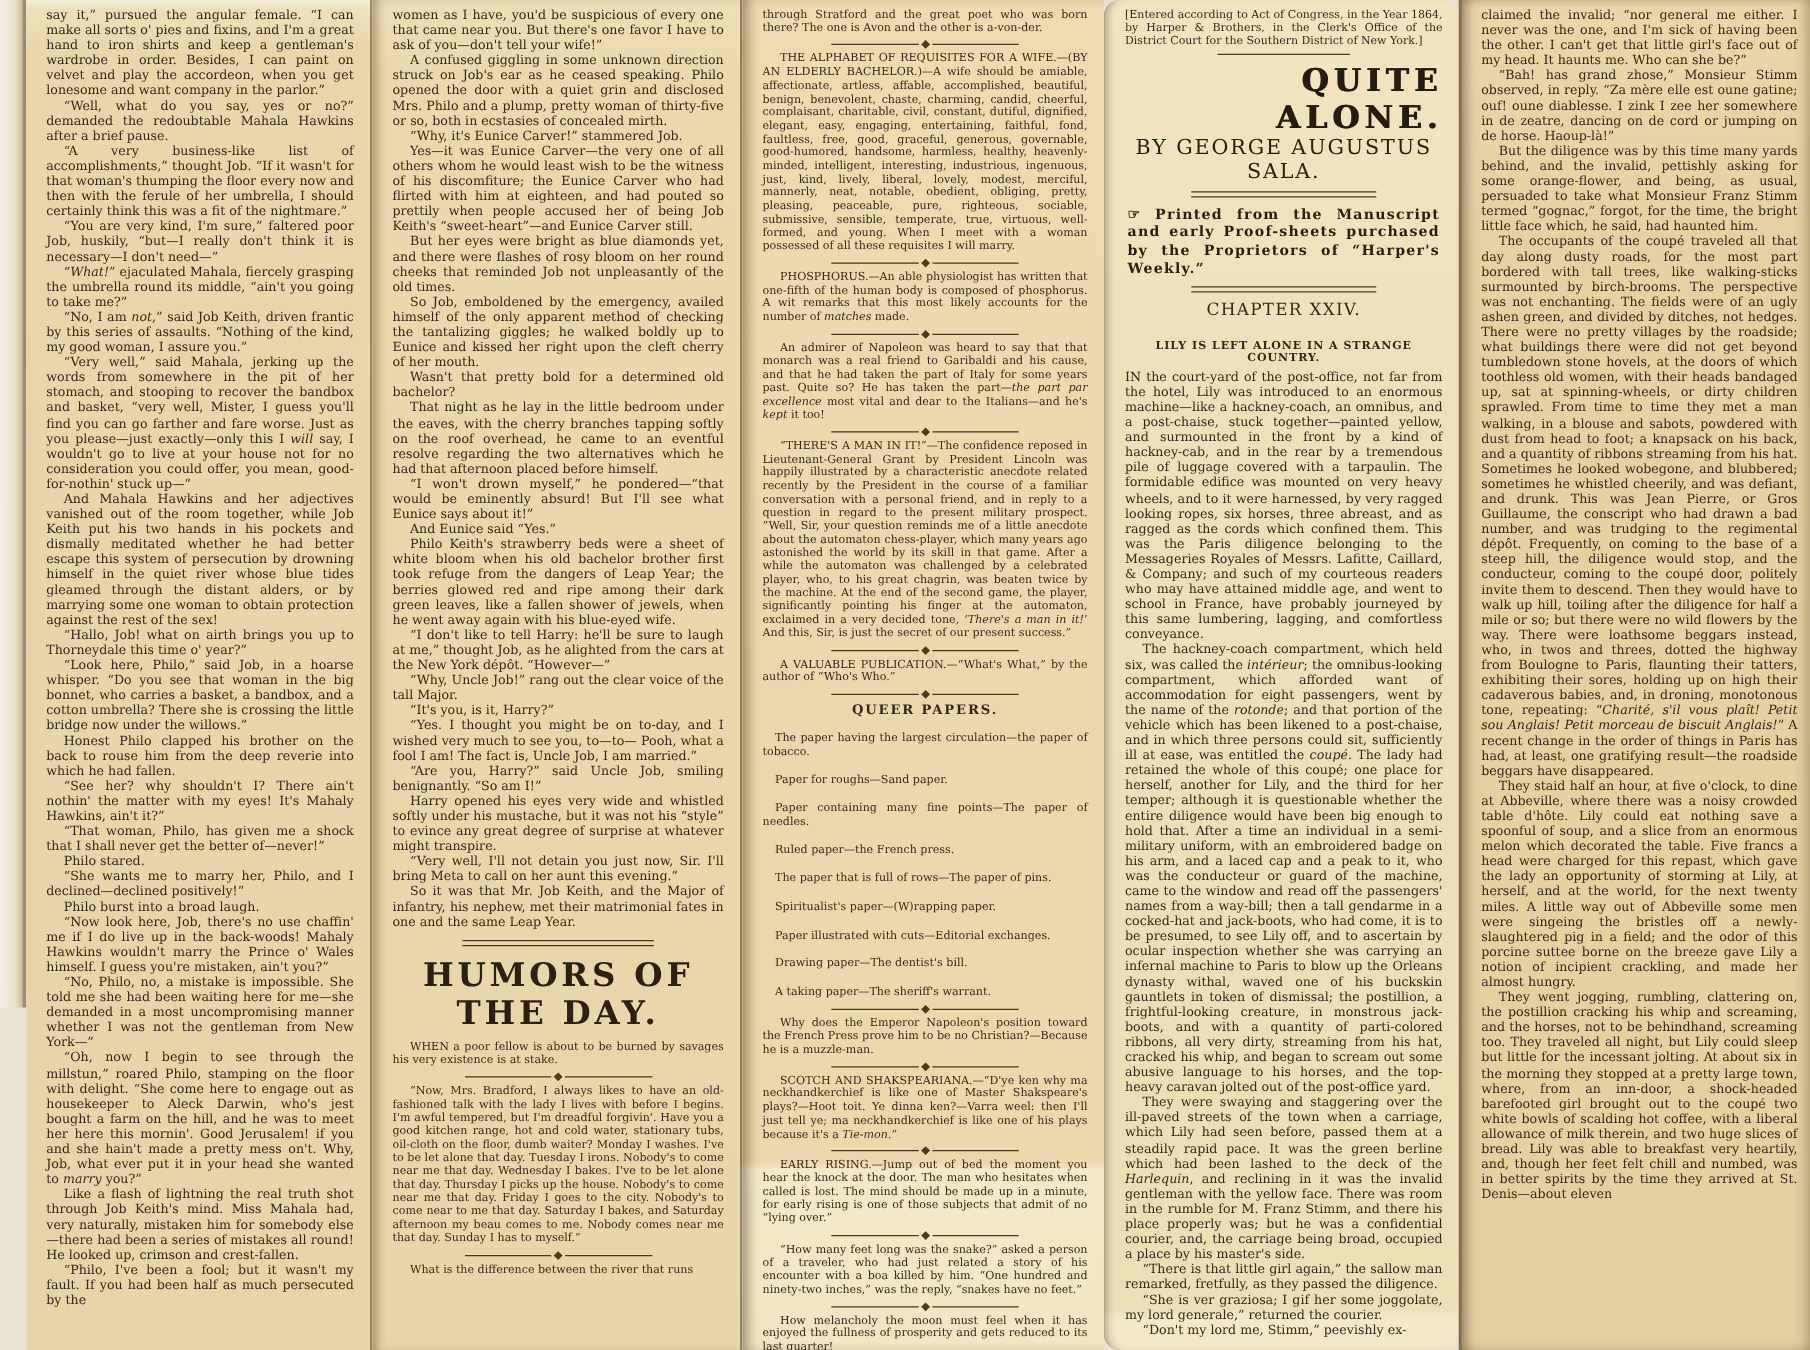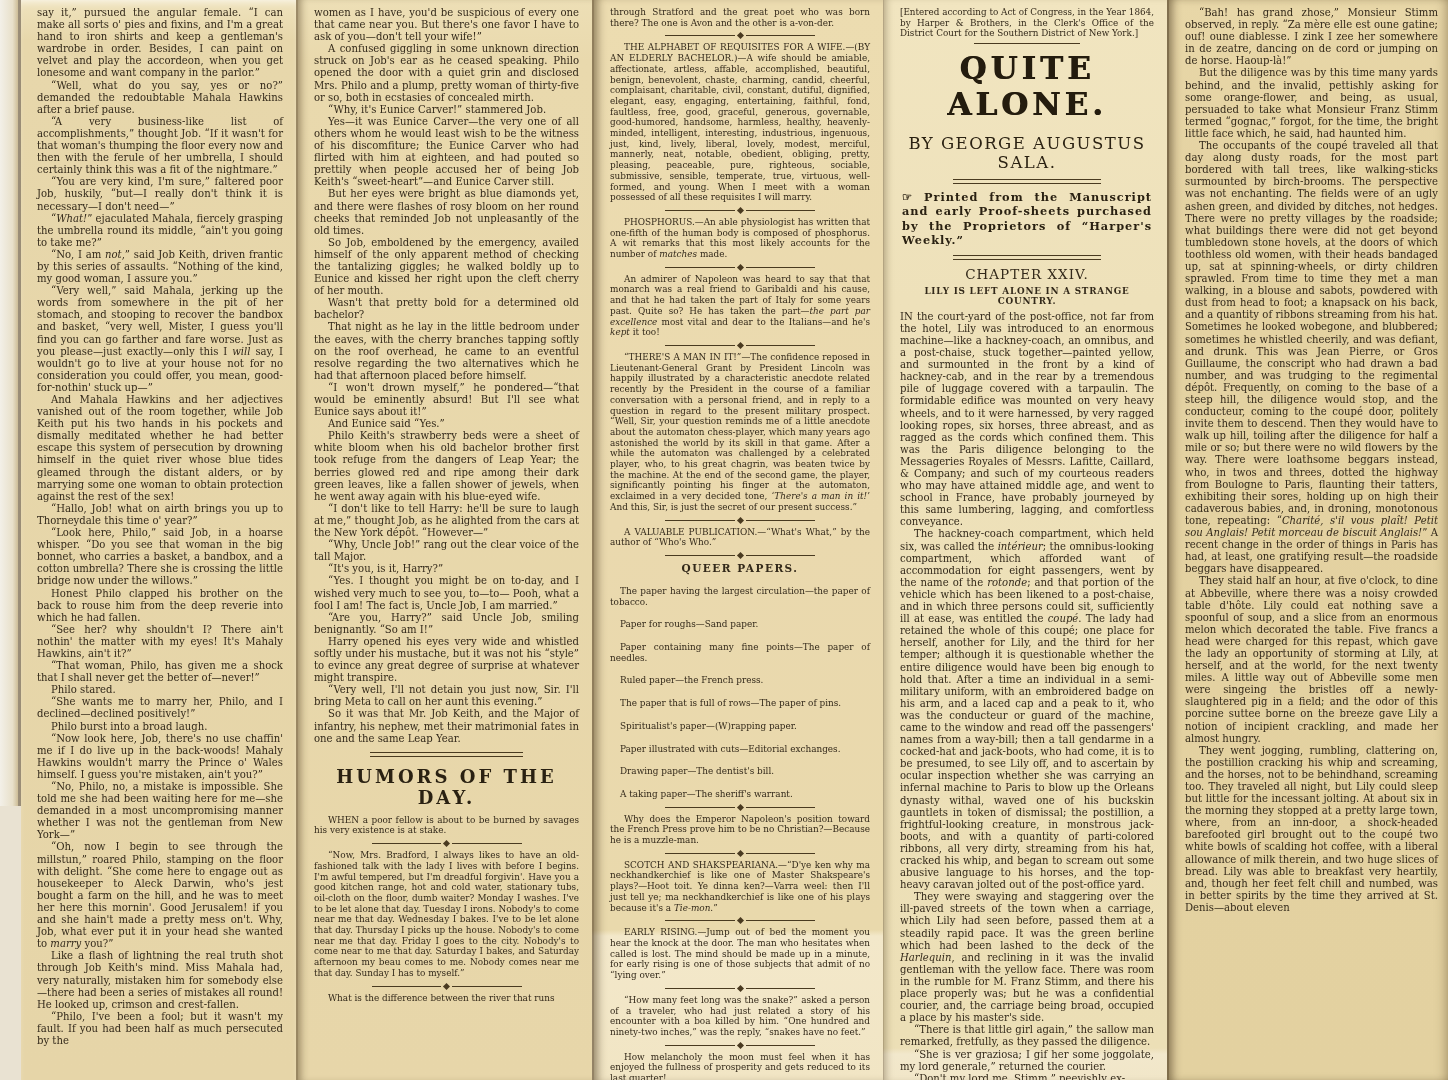--- a/index.html
+++ b/index.html
@@ -26,47 +26,47 @@
     background:linear-gradient(180deg,#eddfb6 0,#e9d9ad 60px,#e7d6a9 100%);
     border-left:2px solid rgba(75,55,28,.5);
     box-shadow:inset 7px 0 9px -5px rgba(60,42,16,.5);}
   #col3{width:291px;flex:0 0 291px;
     background:linear-gradient(180deg,#ecdcb0 0,#ead9ae 520px,#e9d9ac 930px,#f3e8ca 936px,#f1e5c4 100%);
     border-left:2px solid rgba(70,50,24,.55);
     box-shadow:inset 8px 0 10px -5px rgba(60,42,16,.55);}
   #col4{width:284px;flex:0 0 284px;
     background:linear-gradient(180deg,#f1e5c0 0,#eee1ba 300px,#ecdfb6 1048px,#f2e8cc 1054px,#f1e6c8 100%);
     border-left:1px solid rgba(70,50,24,.35);
-    box-shadow:inset 6px 0 8px -5px rgba(60,42,16,.4);}
+    box-shadow:inset 6px 0 8px -5px rgba(60,42,16,.4);border-radius:13px;}
   #col5{width:284px;flex:0 0 284px;
     background:linear-gradient(180deg,#e8d7a8 0,#e4d2a2 200px,#e3d1a0 100%);
     border-left:2px solid rgba(60,42,18,.6);
     box-shadow:inset 8px 0 10px -5px rgba(55,38,14,.55), inset -10px 0 12px -6px rgba(90,70,40,.5);}
   
   .p{font-size:10.1px;line-height:12.1px;text-align:justify;text-indent:14px;margin:0;}
   .noind{text-indent:0;}
   .fine{font-size:8.9px;line-height:10.7px;}
   .li{text-indent:10px;margin-top:12px;}
   .humors-head{
-    font-size:18px;font-weight:bold;letter-spacing:3px;text-align:center;
+    font-size:26px;font-weight:bold;letter-spacing:3px;text-align:center;
     margin:9px 0 7px 0;color:#2a2112;
   }
   .queer-head{font-size:10.5px;font-weight:bold;letter-spacing:1.5px;text-align:center;margin:4px 0 3px 0;}
   .copyright{font-size:8.8px;line-height:10.6px;text-align:justify;margin:0 0 3px 0;}
   .title{
-    font-size:31px;font-weight:bold;letter-spacing:4px;text-align:center;
-    margin:6px 0 12px 0;color:#241c0e;
+    font-size:25px;font-weight:bold;letter-spacing:4px;text-align:right;
+    margin:6px 0 0 0;color:#241c0e;
     text-shadow:0.7px 0 0 #241c0e;
   }
   .byline{font-size:16.5px;text-align:center;letter-spacing:1.5px;margin:0 0 5px 0;color:#2a2112;}
   .notice{
     font-size:11.3px;font-weight:bold;letter-spacing:1px;line-height:14.5px;
     text-align:justify;margin:5px 2px 5px 2px;color:#2a2112;
   }
-  .chapter{font-size:13.5px;text-align:center;letter-spacing:1px;margin:6px 0 4px 0;}
+  .chapter{font-size:13.5px;text-align:center;letter-spacing:1px;margin:6px 0 16px 0;}
   .chsub{font-size:8.8px;font-weight:bold;letter-spacing:.8px;text-align:center;margin:0 0 5px 0;}
   .divider{display:flex;align-items:center;justify-content:center;width:150px;margin:5px auto 4px auto;}
   .divider .dline{flex:1;height:1px;background:#493a20;}
   .divider .ddia{width:5px;height:5px;background:#493a20;transform:rotate(45deg);margin:0 3px;flex:0 0 5px;}
   .rule2{width:58%;height:3px;border-top:1px solid #493a20;border-bottom:1px solid #493a20;margin:7px auto 6px auto;}
   .rule1{width:42%;height:1px;background:#493a20;margin:4px auto;}
   i{font-style:italic;}
 </style>
 </head>
 <body>
@@ -242,20 +242,21 @@
         <div class="p noind">IN the court-yard of the post-office, not far from the hotel, Lily was introduced to an enormous machine—like a hackney-coach, an omnibus, and a post-chaise, stuck together—painted yellow, and surmounted in the front by a kind of hackney-cab, and in the rear by a tremendous pile of luggage covered with a tarpaulin. The formidable edifice was mounted on very heavy wheels, and to it were harnessed, by very ragged looking ropes, six horses, three abreast, and as ragged as the cords which confined them. This was the Paris diligence belonging to the Messageries Royales of Messrs. Lafitte, Caillard, &amp; Company; and such of my courteous readers who may have attained middle age, and went to school in France, have probably journeyed by this same lumbering, lagging, and comfortless conveyance.</div>
         <div class="p">The hackney-coach compartment, which held six, was called the <i>intérieur</i>; the omnibus-looking compartment, which afforded want of accommodation for eight passengers, went by the name of the <i>rotonde</i>; and that portion of the vehicle which has been likened to a post-chaise, and in which three persons could sit, sufficiently ill at ease, was entitled the <i>coupé</i>. The lady had retained the whole of this coupé; one place for herself, another for Lily, and the third for her temper; although it is questionable whether the entire diligence would have been big enough to hold that. After a time an individual in a semi-military uniform, with an embroidered badge on his arm, and a laced cap and a peak to it, who was the conducteur or guard of the machine, came to the window and read off the passengers' names from a way-bill; then a tall gendarme in a cocked-hat and jack-boots, who had come, it is to be presumed, to see Lily off, and to ascertain by ocular inspection whether she was carrying an infernal machine to Paris to blow up the Orleans dynasty withal, waved one of his buckskin gauntlets in token of dismissal; the postillion, a frightful-looking creature, in monstrous jack-boots, and with a quantity of parti-colored ribbons, all very dirty, streaming from his hat, cracked his whip, and began to scream out some abusive language to his horses, and the top-heavy caravan jolted out of the post-office yard.</div>
         <div class="p">They were swaying and staggering over the ill-paved streets of the town when a carriage, which Lily had seen before, passed them at a steadily rapid pace. It was the green berline which had been lashed to the deck of the <i>Harlequin</i>, and reclining in it was the invalid gentleman with the yellow face. There was room in the rumble for M. Franz Stimm, and there his place properly was; but he was a confidential courier, and, the carriage being broad, occupied a place by his master's side.</div>
         <div class="p">“There is that little girl again,” the sallow man remarked, fretfully, as they passed the diligence.</div>
         <div class="p">“She is ver graziosa; I gif her some joggolate, my lord generale,” returned the courier.</div>
         <div class="p">“Don't my lord me, Stimm,” peevishly ex-</div>
       </div>
     </div>
   <div class="col" id="col5">
       <div class="col-inner">
+        <div class="p noind">claimed the invalid; “nor general me either. I never was the one, and I'm sick of having been the other. I can't get that little girl's face out of my head. It haunts me. Who can she be?”</div>
         <div class="p">“Bah! has grand zhose,” Monsieur Stimm observed, in reply. “Za mère elle est oune gatine; ouf! oune diablesse. I zink I zee her somewhere in de zeatre, dancing on de cord or jumping on de horse. Haoup-là!”</div>
         <div class="p">But the diligence was by this time many yards behind, and the invalid, pettishly asking for some orange-flower, and being, as usual, persuaded to take what Monsieur Franz Stimm termed “gognac,” forgot, for the time, the bright little face which, he said, had haunted him.</div>
         <div class="p">The occupants of the coupé traveled all that day along dusty roads, for the most part bordered with tall trees, like walking-sticks surmounted by birch-brooms. The perspective was not enchanting. The fields were of an ugly ashen green, and divided by ditches, not hedges. There were no pretty villages by the roadside; what buildings there were did not get beyond tumbledown stone hovels, at the doors of which toothless old women, with their heads bandaged up, sat at spinning-wheels, or dirty children sprawled. From time to time they met a man walking, in a blouse and sabots, powdered with dust from head to foot; a knapsack on his back, and a quantity of ribbons streaming from his hat. Sometimes he looked wobegone, and blubbered; sometimes he whistled cheerily, and was defiant, and drunk. This was Jean Pierre, or Gros Guillaume, the conscript who had drawn a bad number, and was trudging to the regimental dépôt. Frequently, on coming to the base of a steep hill, the diligence would stop, and the conducteur, coming to the coupé door, politely invite them to descend. Then they would have to walk up hill, toiling after the diligence for half a mile or so; but there were no wild flowers by the way. There were loathsome beggars instead, who, in twos and threes, dotted the highway from Boulogne to Paris, flaunting their tatters, exhibiting their sores, holding up on high their cadaverous babies, and, in droning, monotonous tone, repeating: “<i>Charité, s'il vous plaît! Petit sou Anglais! Petit morceau de biscuit Anglais!</i>” A recent change in the order of things in Paris has had, at least, one gratifying result—the roadside beggars have disappeared.</div>
         <div class="p">They staid half an hour, at five o'clock, to dine at Abbeville, where there was a noisy crowded table d'hôte. Lily could eat nothing save a spoonful of soup, and a slice from an enormous melon which decorated the table. Five francs a head were charged for this repast, which gave the lady an opportunity of storming at Lily, at herself, and at the world, for the next twenty miles. A little way out of Abbeville some men were singeing the bristles off a newly-slaughtered pig in a field; and the odor of this porcine suttee borne on the breeze gave Lily a notion of incipient crackling, and made her almost hungry.</div>
         <div class="p">They went jogging, rumbling, clattering on, the postillion cracking his whip and screaming, and the horses, not to be behindhand, screaming too. They traveled all night, but Lily could sleep but little for the incessant jolting. At about six in the morning they stopped at a pretty large town, where, from an inn-door, a shock-headed barefooted girl brought out to the coupé two white bowls of scalding hot coffee, with a liberal allowance of milk therein, and two huge slices of bread. Lily was able to breakfast very heartily, and, though her feet felt chill and numbed, was in better spirits by the time they arrived at St. Denis—about eleven</div>
       </div>
     </div>
 </div>
 
 </body></html>

